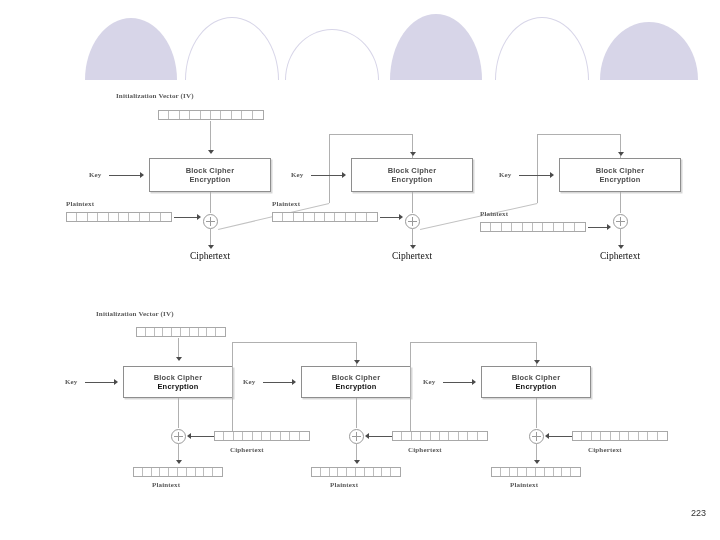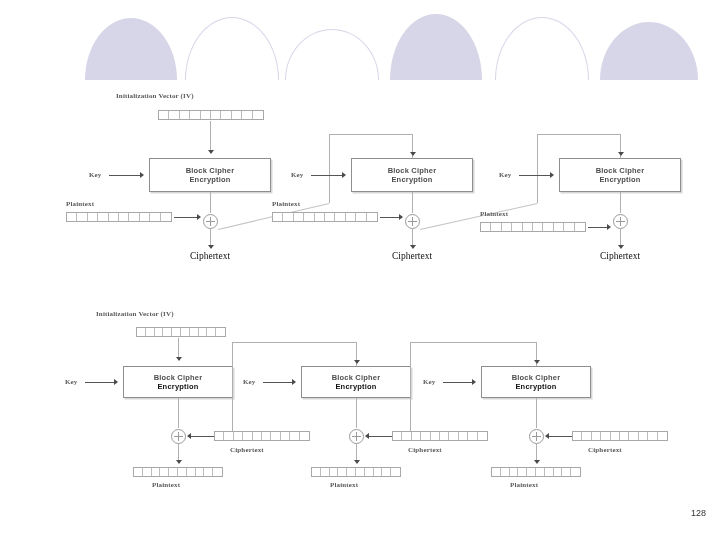--- a/index.html
+++ b/index.html
@@ -340,15 +340,15 @@
         <i style="width: 9px;"></i>
         <i style="width: 9px;"></i>
         <i style="width: 9px;"></i>
         <i style="width: 9px;"></i>
         <i style="width: 9px;"></i>
         <i style="width: 9px;"></i>
       </div>
       <div class="lbl" style="left: 510px; top: 481px;">Plaintext</div>
     </div>
 
-  <div id="pagenum">128</div>
+  <div id="pagenum">223</div>
 
 </div>
 
 </body></html>

